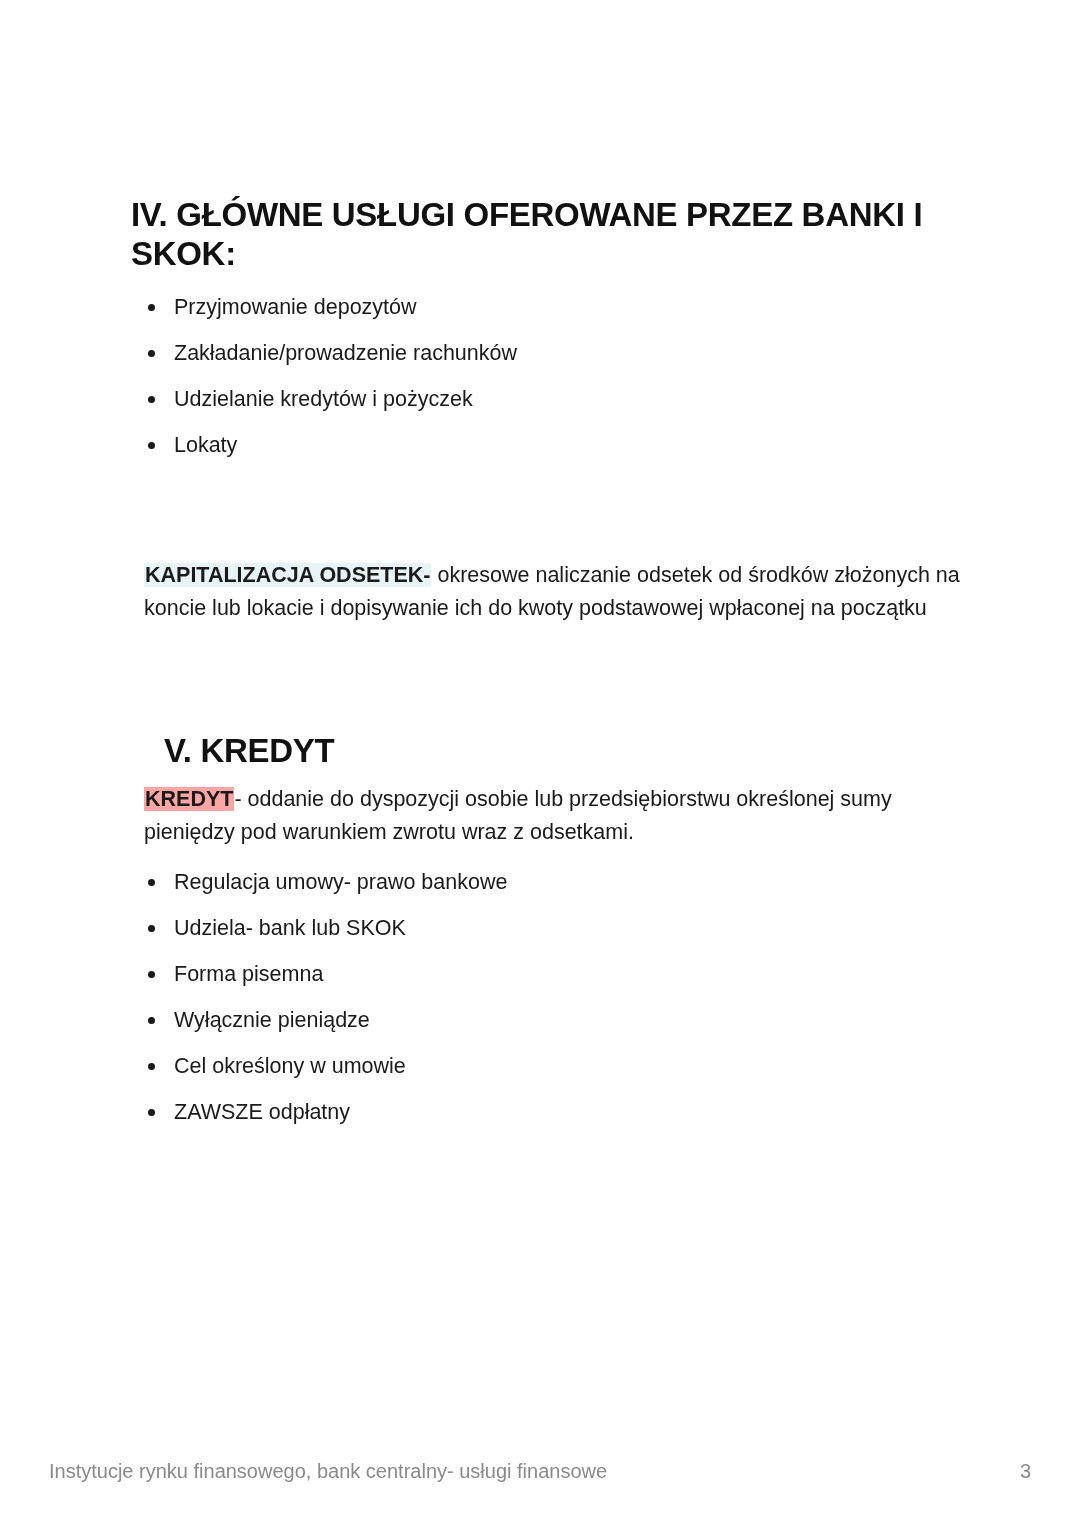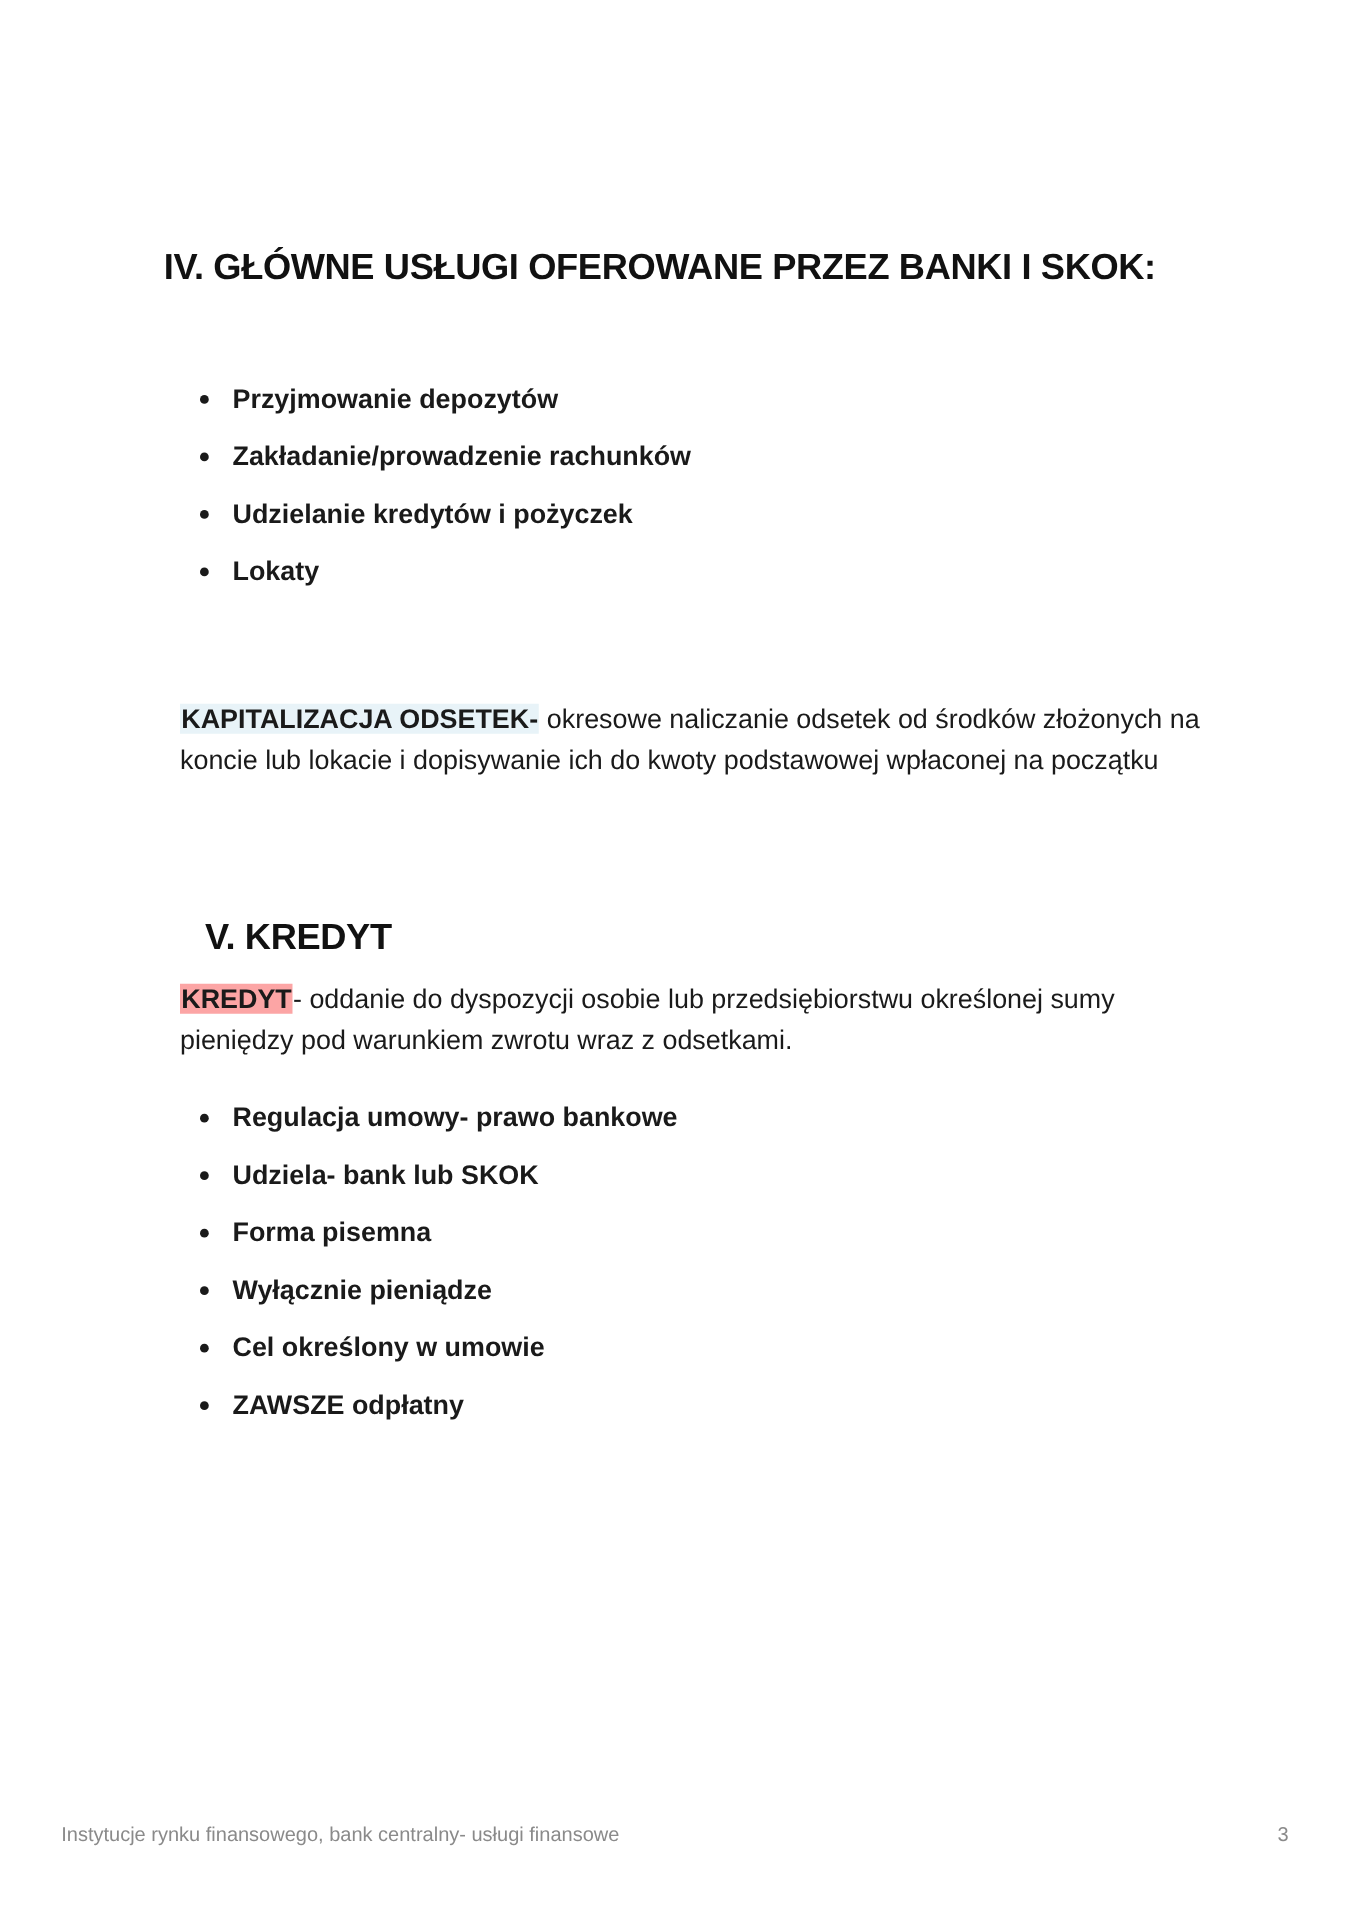--- a/index.html
+++ b/index.html
@@ -17,35 +17,34 @@
     }
     .page {
       position: absolute;
       left: 131px;
       top: 0;
       width: 820px;
     }
     h2.section-title {
       font-family: "Liberation Sans", sans-serif;
       font-weight: bold;
-      font-size: 29px;
+      font-size: 33px;
       line-height: 39px;
       margin: 0;
       letter-spacing: -0.3px;
       color: #111111;
     }
     #sec4-title { position: absolute; top: 195px; left: 0; width: 800px; }
     #sec5-title { position: absolute; top: 731px; left: 17px; margin-left: 16px; }
     ul.bullets {
       list-style: none;
-      margin: 16px;
+      margin: 4px;
       padding: 0;
       position: absolute;
       left: 10px;
-      font-weight: bold;
     }
     ul.bullets li {
       font-size: 21.5px;
       line-height: 46px;
       height: 46px;
       position: relative;
       padding-left: 29px;
       white-space: nowrap;
     }
     ul.bullets li .dot {
@@ -73,21 +72,21 @@
       font-weight: bold;
       padding: 0 1px;
     }
     .term-blue { background: #e8f3f8; }
     .term-pink { background: #fca5a5; }
     .footer {
       position: absolute;
       top: 1460px;
       left: 49px;
       right: 49px;
-      font-size: 16px;
+      font-size: 20px;
       color: #8a8a8a;
       display: flex;
       justify-content: space-between;
     }
   </style>
 </head>
 <body>
 
 <div class="page">
 

